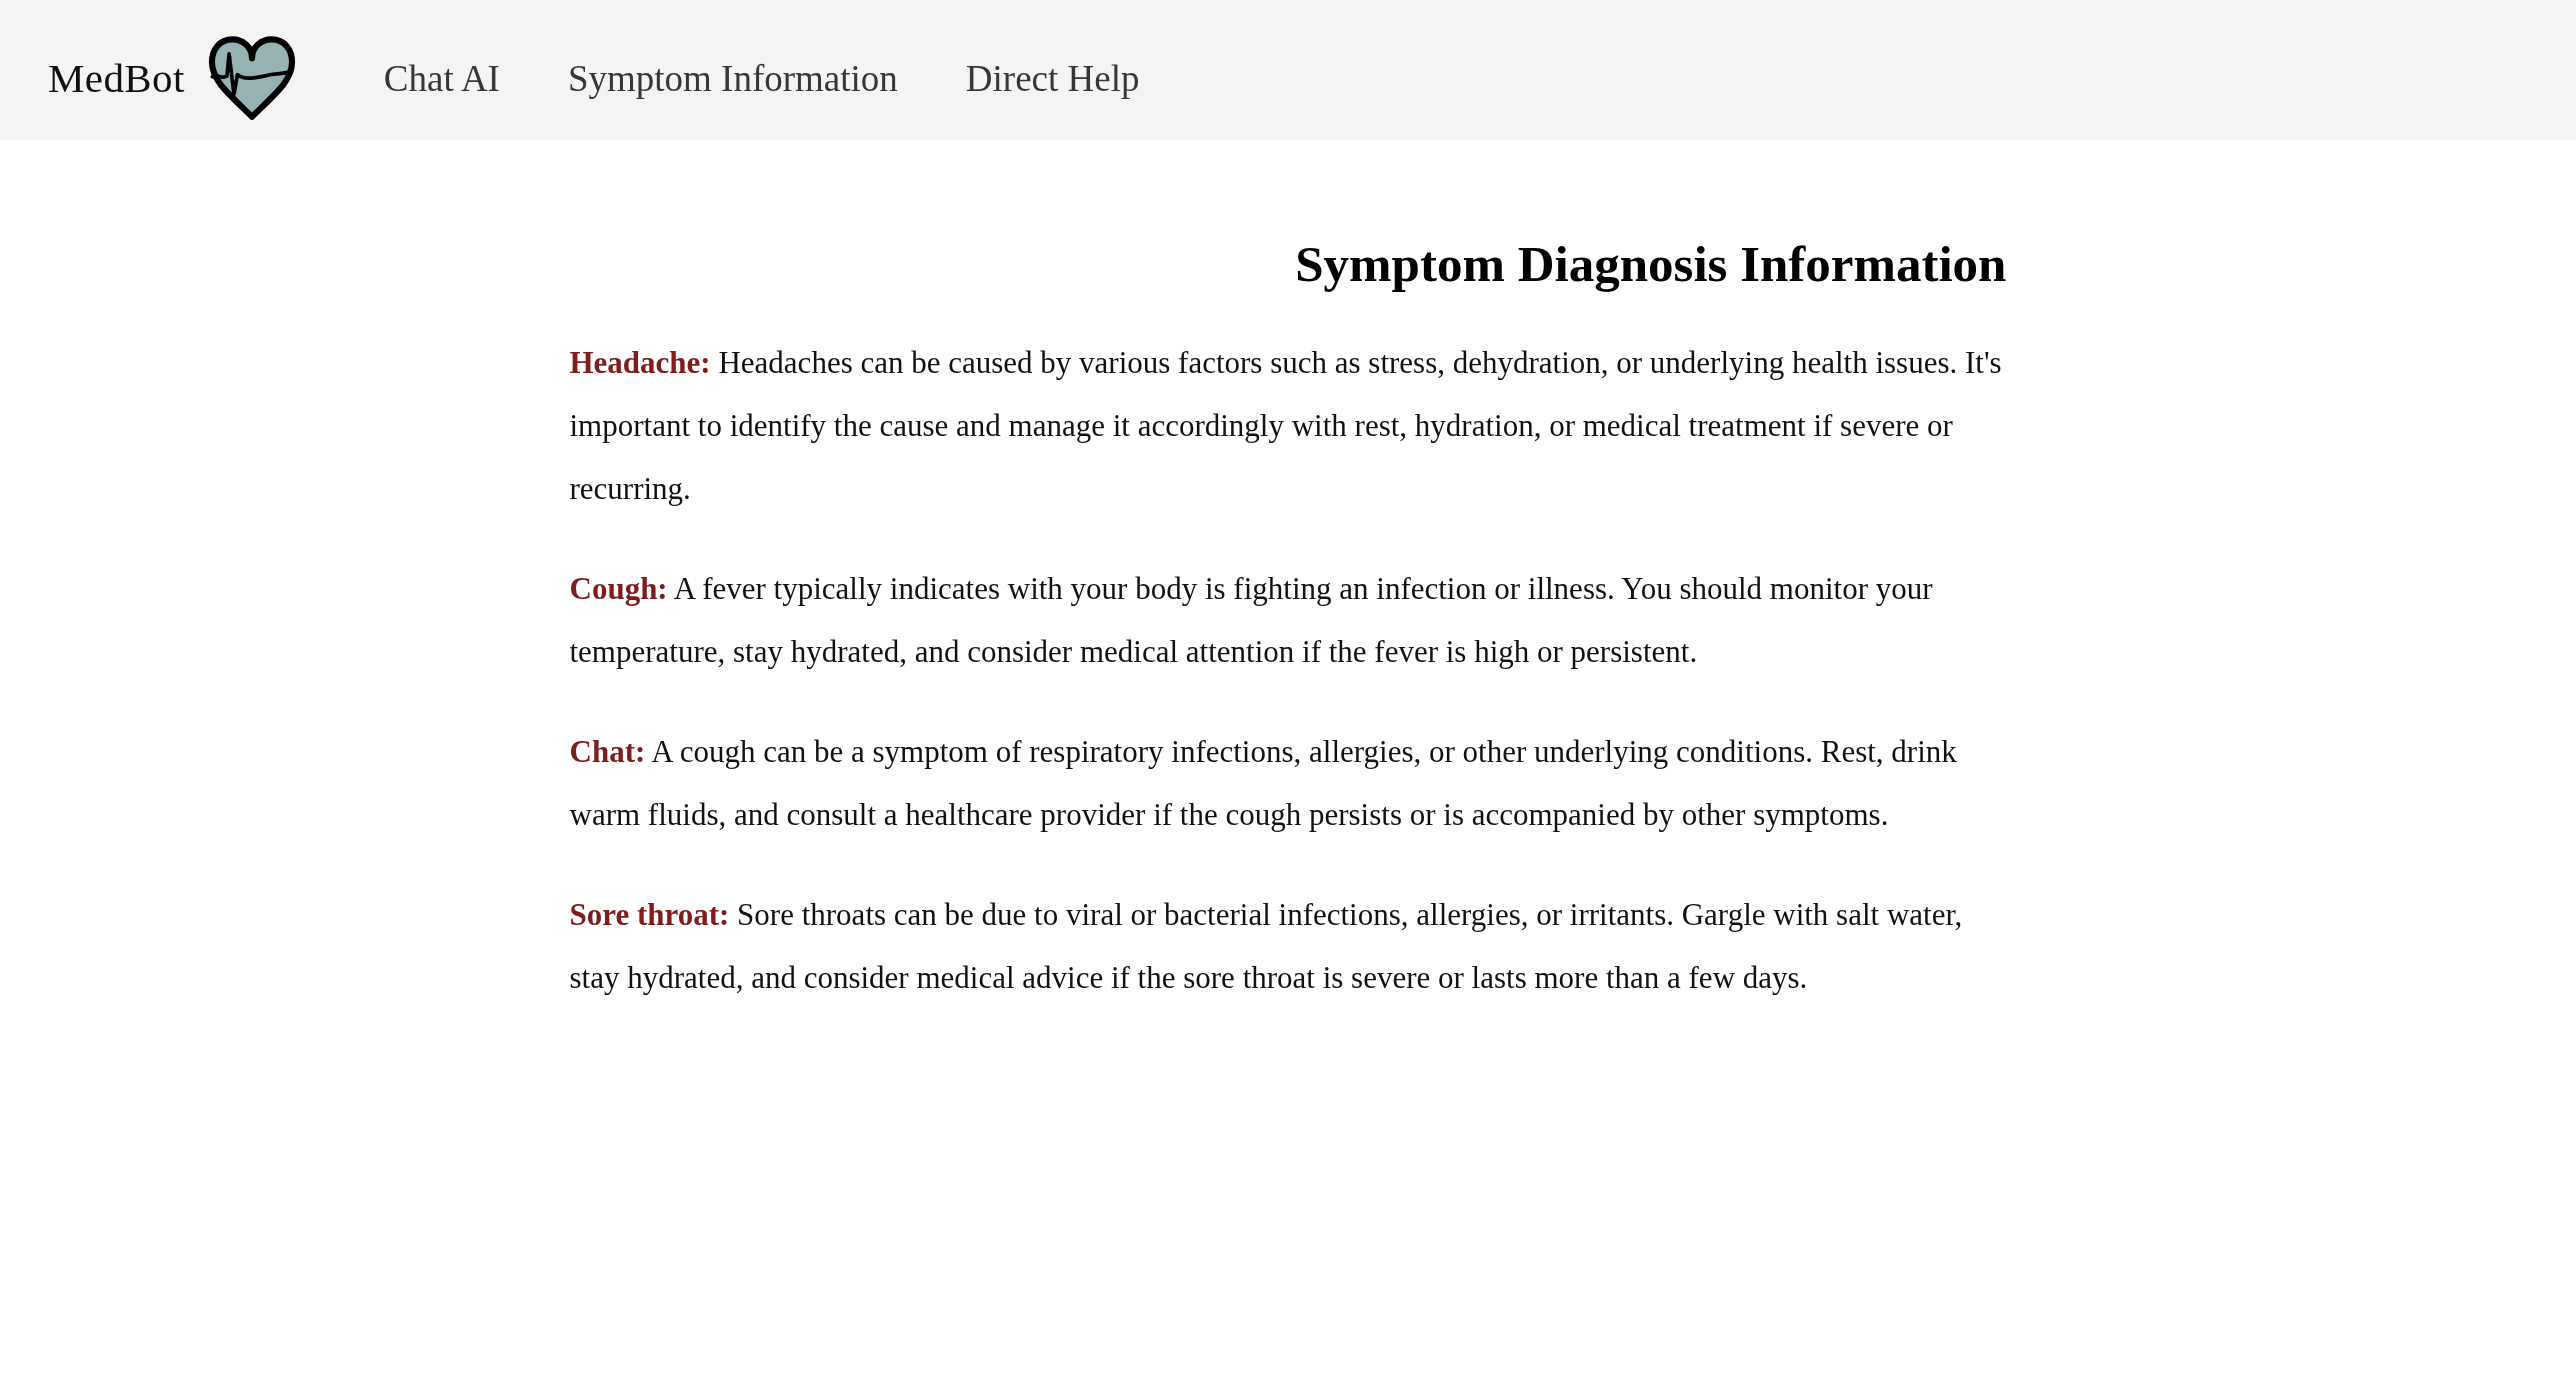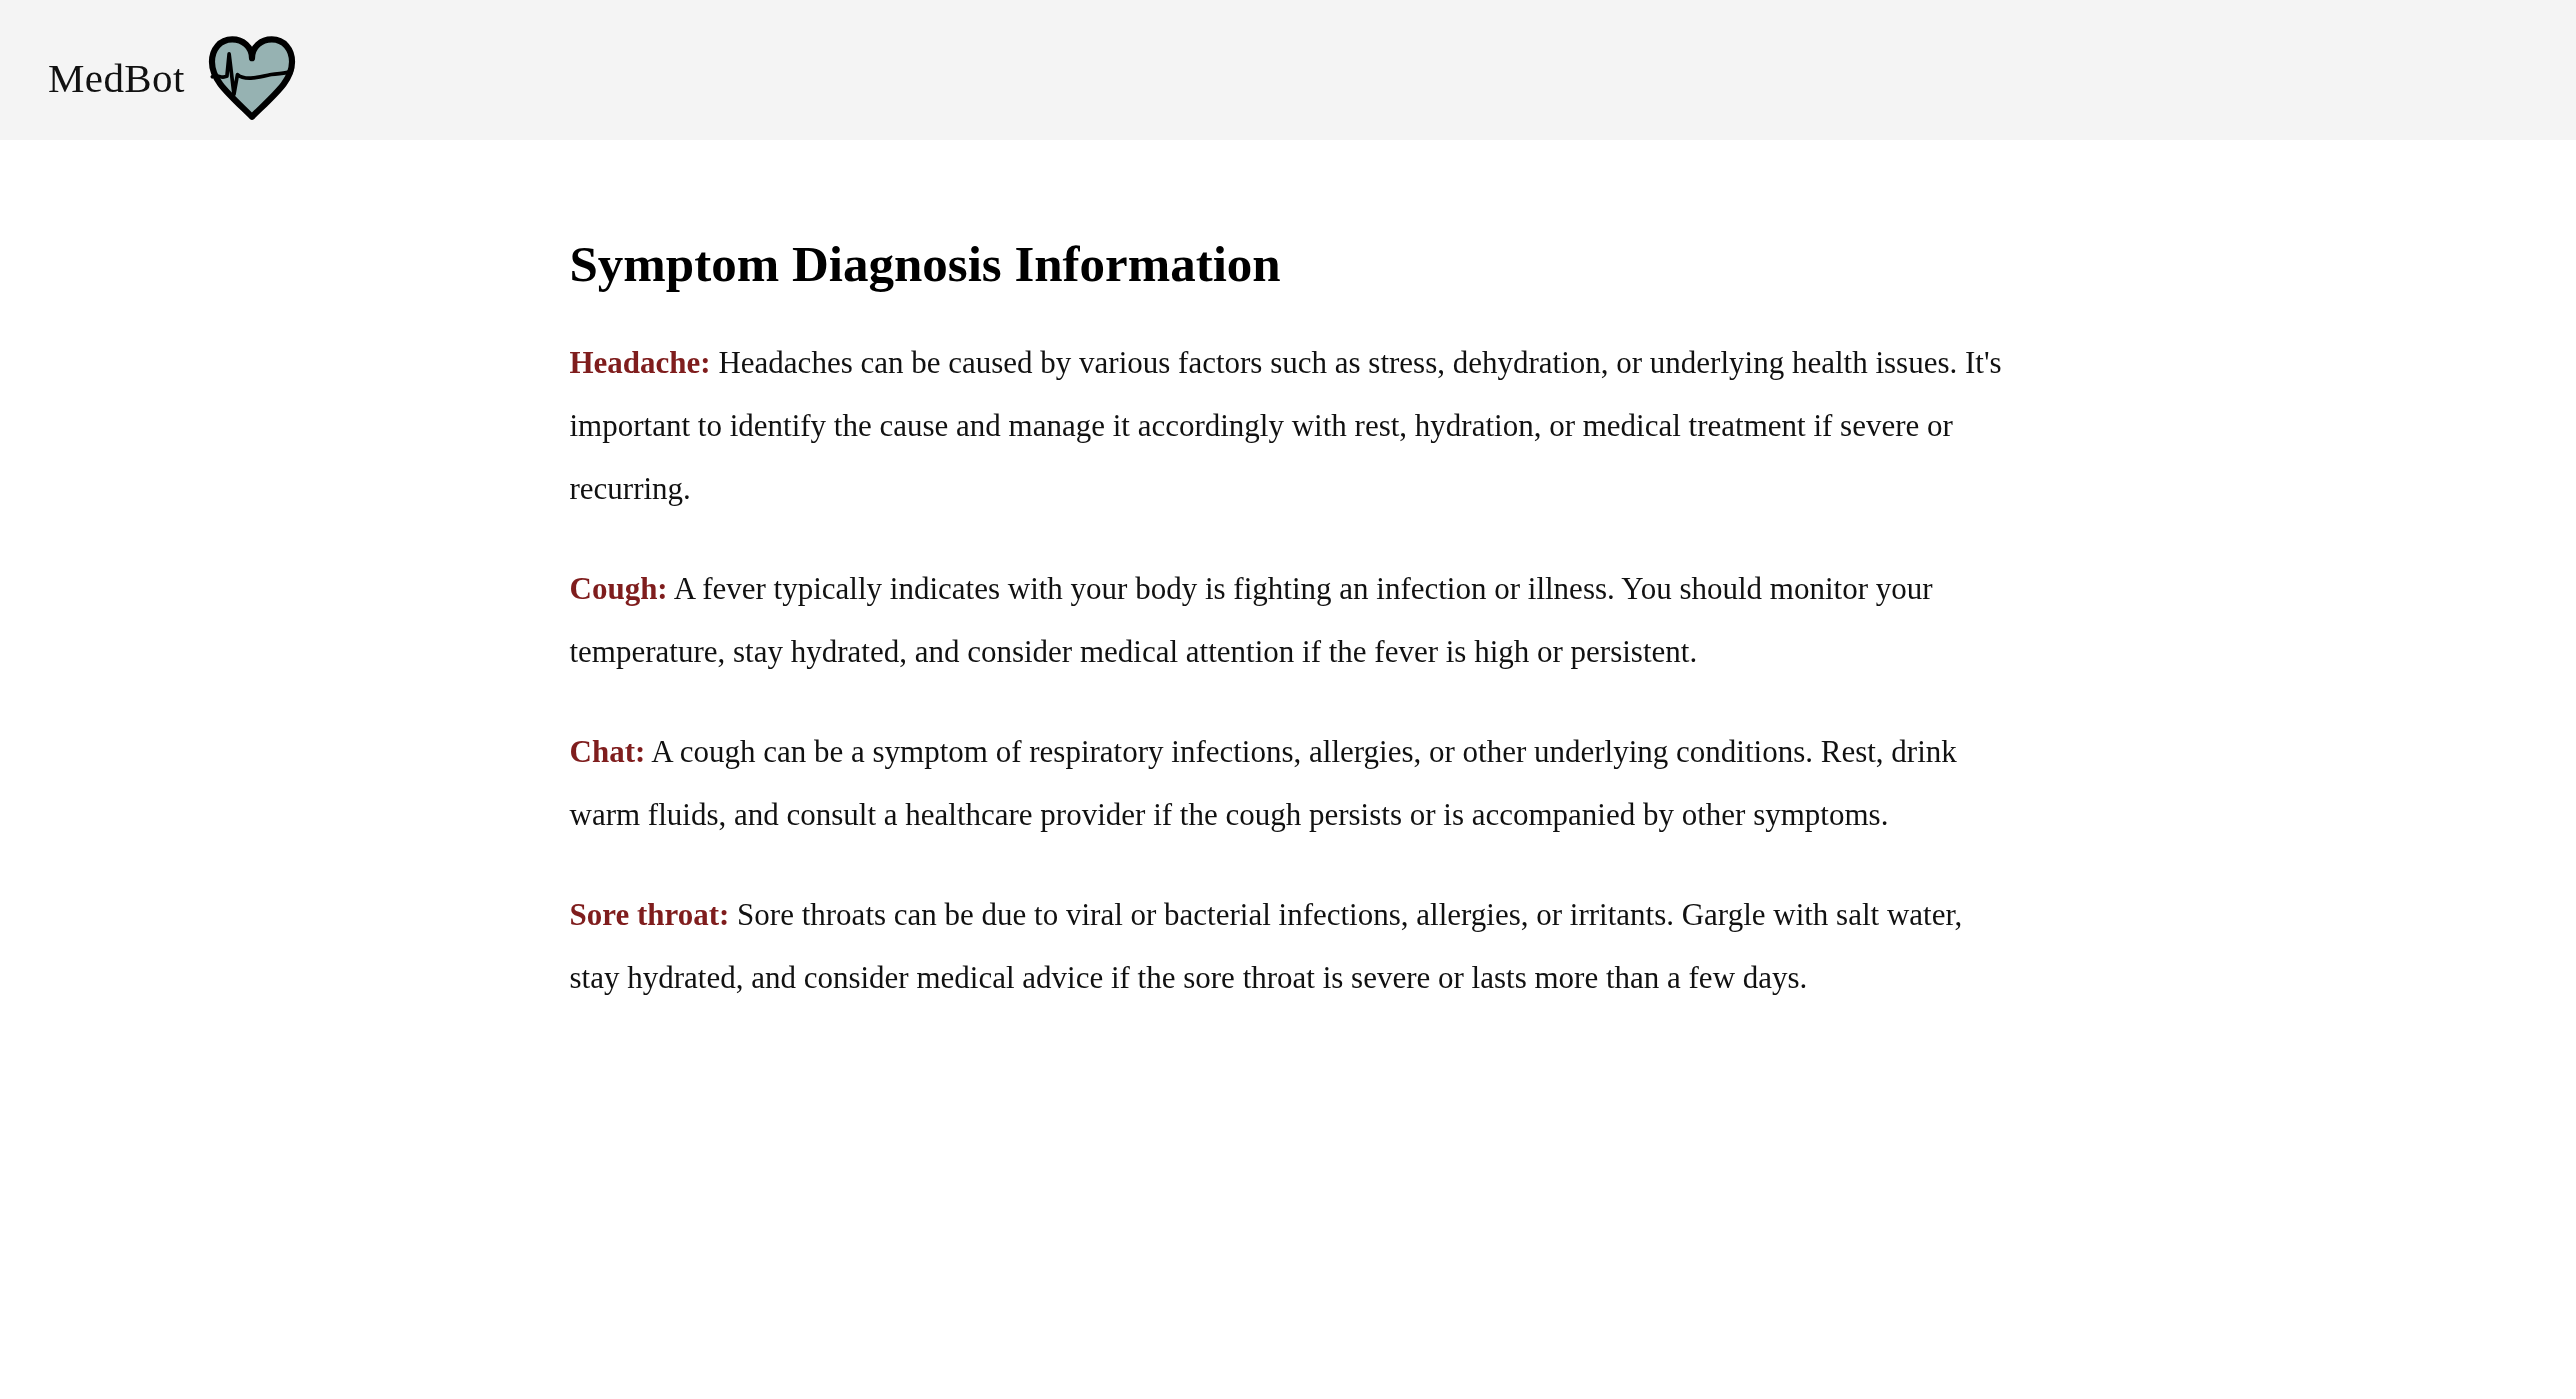--- a/index.html
+++ b/index.html
@@ -54,20 +54,21 @@
     margin: 0 auto;
     padding-top: 95px;
     padding-bottom: 17.5px;
   }
   .content h2 {
     font-size: 51px;
     font-weight: bold;
     color: #000000;
     margin: 0 0 26px 0;
     line-height: 1.15;
+    text-align: right;
   }
   .content p {
     font-size: 31px;
     line-height: 63px;
     margin: 37px 0;
     color: #111111;
   }
   .content p strong { font-weight: bold; color: #7f1d1d; }
 </style>
 </head>
@@ -78,20 +79,25 @@
   <header class="site-header">
     <a class="logo">
       <span class="logo-text">MedBot</span>
       <span>
         <svg class="heart-icon" viewBox="0 0 100 100" aria-hidden="true">
           <path d="M50 27 C50 14 39.5 5.5 27.5 5.5 C13.5 5.5 4.5 17 4.5 31 C4.5 52 22 66 50 93.5 C78 66 95.5 52 95.5 31 C95.5 17 86.5 5.5 72.5 5.5 C60.5 5.5 50 14 50 27 Z" fill="#96b2b2" stroke="#000000" stroke-width="7" stroke-linejoin="round"></path>
           <path d="M5 48 C10 44.5 14.5 50 19 48 L21.5 47.5 L24 22 L29.5 68 L33.5 45.5 C42 53 58 48.5 72 45.5 C81 43.5 88 45.5 95 41" fill="none" stroke="#000000" stroke-width="4.2" stroke-linejoin="round" stroke-linecap="round"></path>
         </svg>
       </span>
     </a>
+    <nav class="main-nav">
+      <a>Chat AI</a>
+      <a>Symptom Information</a>
+      <a>Direct Help</a>
+    </nav>
   </header>
 
   <main class="content">
     <h2>Symptom Diagnosis Information</h2>
 
     <p><strong>Headache:</strong> <span>Headaches can be caused by various factors such as stress, dehydration, or underlying health issues. It's important to identify the cause and manage it accordingly with rest, hydration, or medical treatment if severe or recurring.</span></p>
 
     <p><strong>Cough:</strong> <span>A fever typically indicates with your body is fighting an infection or illness. You should monitor your temperature, stay hydrated, and consider medical attention if the fever is high or persistent.</span></p>
 
 

